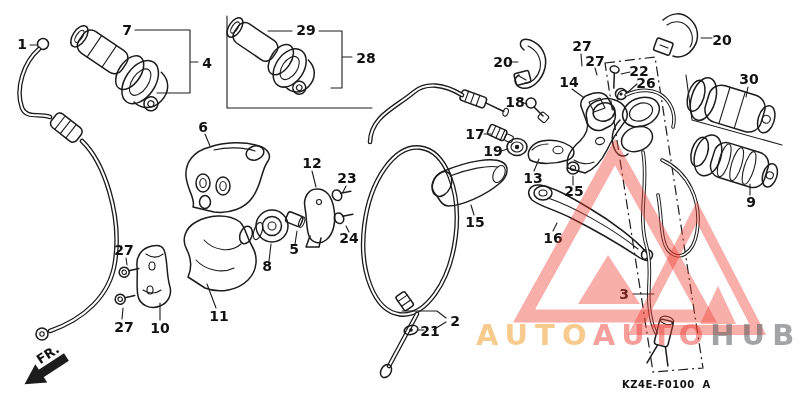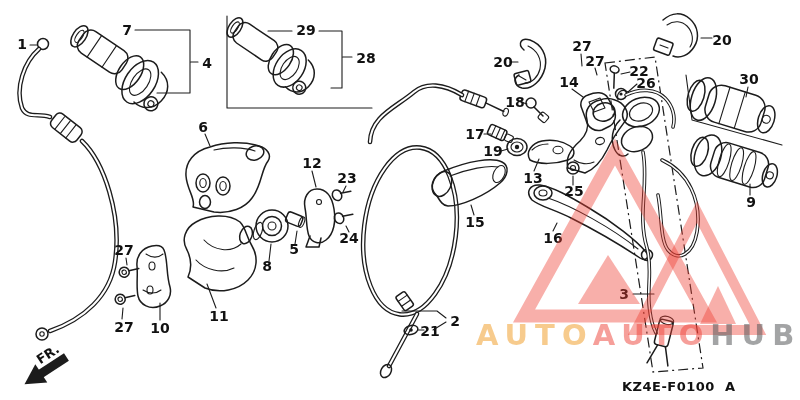--- a/index.html
+++ b/index.html
@@ -16,21 +16,21 @@
   .callout{font-family:"DejaVu Sans","Liberation Sans",sans-serif;font-size:14px;font-weight:bold;
            fill:#111;text-anchor:middle;}
   .phantom{stroke:#1c1c1c;fill:none;stroke-width:1.2;stroke-dasharray:10 4 2 4;}
   .wm-tri{stroke:#ee4035;stroke-opacity:0.42;fill:none;}
   .wm-tri-fill{fill:#ee4035;fill-opacity:0.42;stroke:none;}
   .wm-text{position:absolute;left:476px;top:320px;width:324px;height:34px;
            font-size:29px;font-weight:bold;letter-spacing:7px;line-height:30px;white-space:nowrap;}
   .wm-auto{color:rgba(240,160,48,0.55);margin-top:40px;}
   .wm-moto{color:rgba(238,64,53,0.50);}
   .wm-hub{color:rgba(88,89,91,0.55);}
-  .part-code{position:absolute;left:622px;top:379px;width:170px;font-size:13px;font-weight:bold;
+  .part-code{position:absolute;left:622px;top:379px;width:170px;font-size:10px;font-weight:bold;
              color:#111;letter-spacing:0.5px;white-space:pre;}
 </style>
 </head>
 <body>
 
 <div class="stage">
 
 <svg width="800" height="400" viewBox="0 0 800 400">
   <defs>
     <pattern id="xh" width="7" height="7" patternUnits="userSpaceOnUse">

